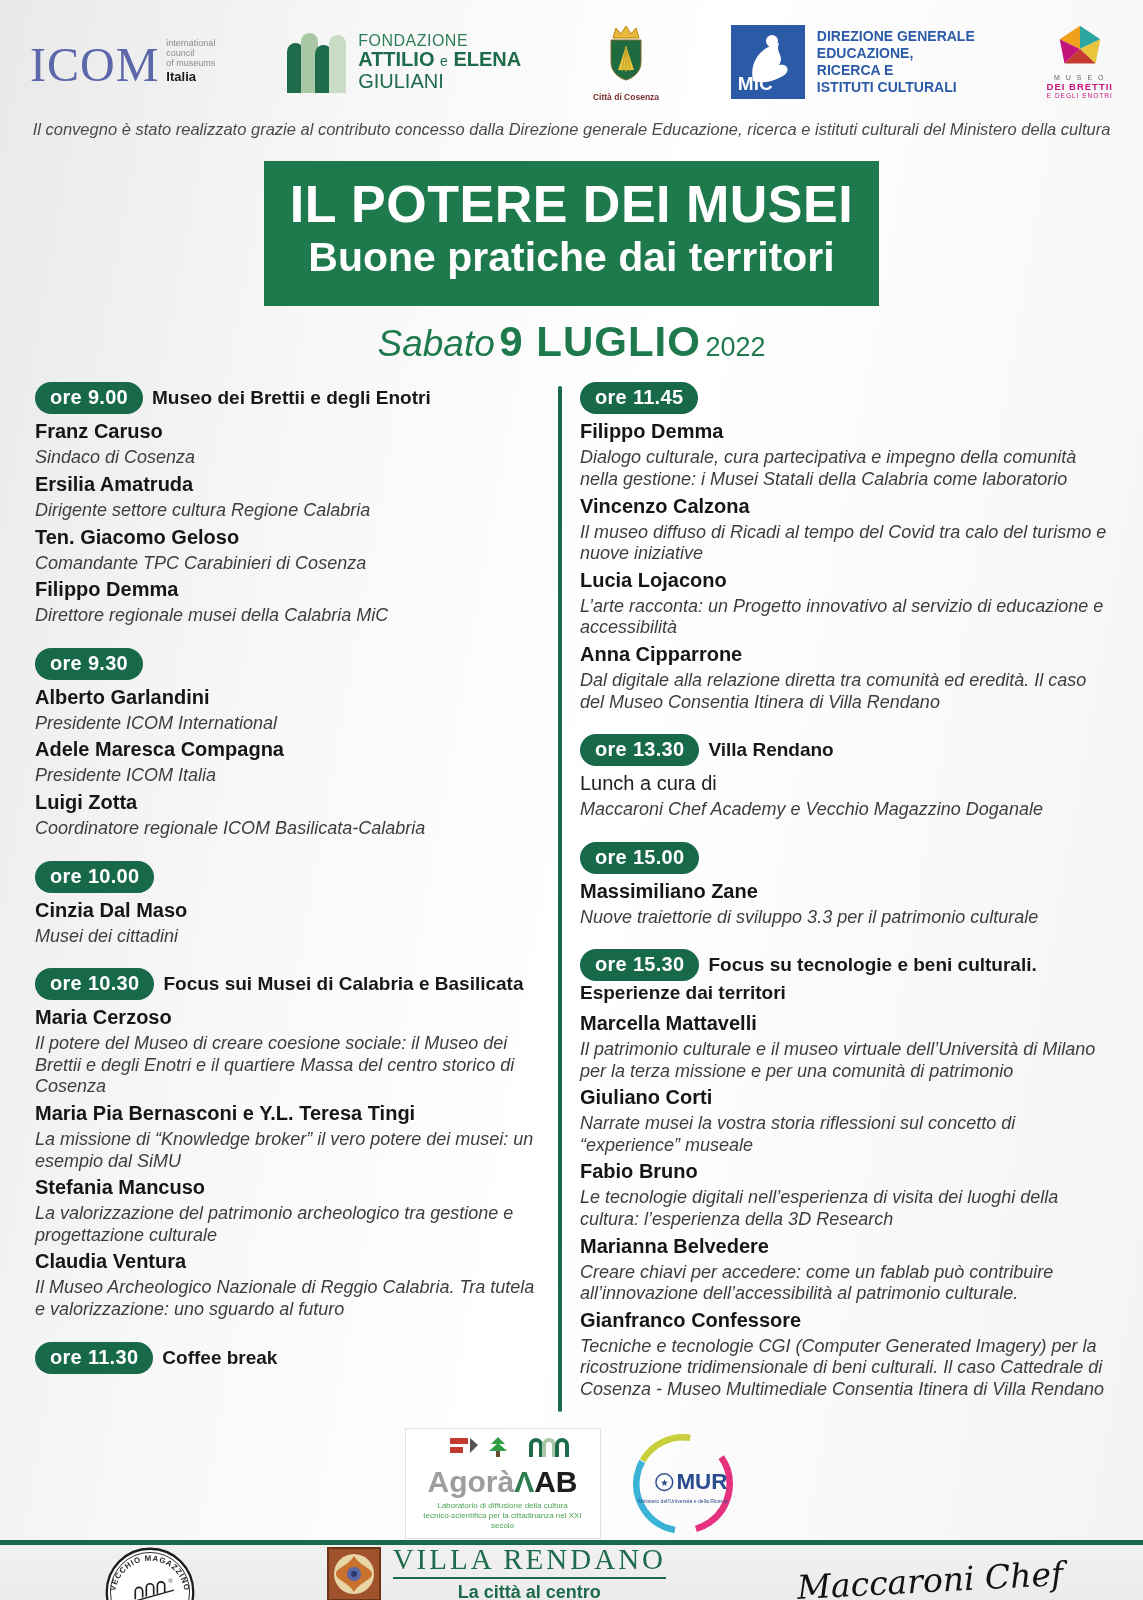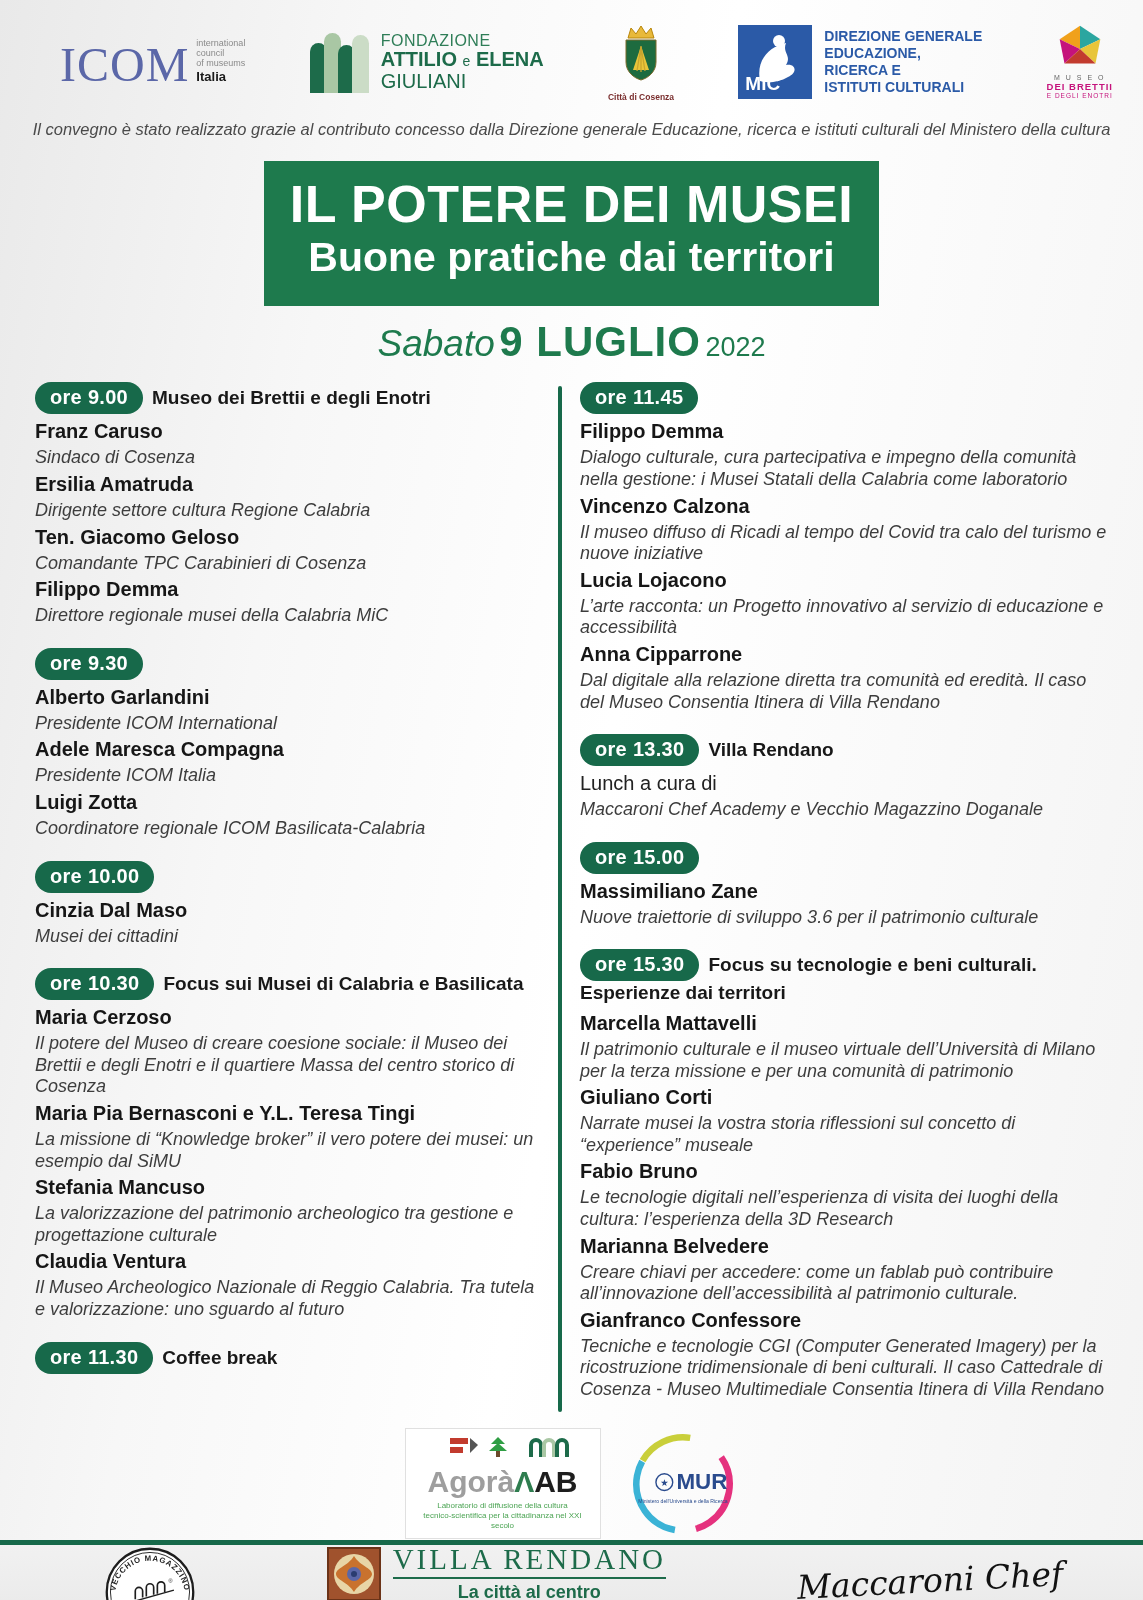--- a/index.html
+++ b/index.html
@@ -7,21 +7,21 @@
   .poster{
     position:relative; width:1143px; height:1600px; margin:0 auto;
     font-family:"Liberation Sans", sans-serif;
     background:linear-gradient(100deg,#e9e9e9 0%,#f7f7f7 26%,#ffffff 52%,#f3f3f3 100%);
     display:flex; flex-direction:column; overflow:hidden;
     padding:22px 0 30px 0;
   }
   
   .logos{ display:flex; align-items:center; justify-content:space-between; padding:0 30px; height:96px; }
   .logo-icom .icom-row{ display:flex; align-items:flex-end; gap:7px; }
-  .icom-word{ font-family:"Liberation Serif",serif; font-size:48px; line-height:.9; color:#5B67A8; letter-spacing:1px;margin-left:30px; }
+  .icom-word{ font-family:"Liberation Serif",serif; font-size:48px; line-height:.9; color:#5B67A8; letter-spacing:1px; }
   .icom-side{ display:flex; flex-direction:column; font-size:9px; color:#8a8a8a; line-height:1.15; padding-bottom:2px; }
   .icom-italia{ font-size:13px; font-weight:700; color:#1a1a1a; margin-top:1px; }
   .icom-caption{ font-size:15.5px; color:#2e2e2e; margin-top:6px; }
   .fond{ display:flex; align-items:center; gap:12px; }
   .arches{ display:flex; align-items:flex-end; height:62px; }
   .arch{ width:17px; border-radius:9px 9px 0 0; }
   .a1{ height:50px; background:#1D6B4A; }
   .a2{ height:60px; background:#A9C7A4; margin-left:-3px; }
   .a3{ height:48px; background:#1D6B4A; margin-left:-3px; }
   .a4{ height:58px; background:#CBDCC6; margin-left:-3px; }
@@ -235,21 +235,21 @@
           <div class="talk">Dal digitale alla relazione diretta tra comunità ed eredità. Il caso del Museo Consentia Itinera di Villa Rendano</div>
         </section>
         <section class="sched-section">
           <div class="sec-head"><span class="badge">ore 13.30</span><span class="sec-heading">Villa Rendano</span></div>
           <div class="speaker plain">Lunch a cura di</div>
           <div class="talk">Maccaroni Chef Academy e Vecchio Magazzino Doganale</div>
         </section>
         <section class="sched-section">
           <div class="sec-head"><span class="badge">ore 15.00</span></div>
           <div class="speaker">Massimiliano Zane</div>
-          <div class="talk">Nuove traiettorie di sviluppo 3.6 per il patrimonio culturale</div>
+          <div class="talk">Nuove traiettorie di sviluppo 3.3 per il patrimonio culturale</div>
         </section>
         <section class="sched-section">
           <div class="sec-head"><span class="badge">ore 15.30</span><span class="sec-heading">Focus su tecnologie e beni culturali. Esperienze dai territori</span></div>
           <div class="speaker">Marcella Mattavelli</div>
           <div class="talk">Il patrimonio culturale e il museo virtuale dell’Università di Milano per la terza missione e per una comunità di patrimonio</div>
           <div class="speaker">Giuliano Corti</div>
           <div class="talk">Narrate musei la vostra storia riflessioni sul concetto di “experience” museale</div>
           <div class="speaker">Fabio Bruno</div>
           <div class="talk">Le tecnologie digitali nell’esperienza di visita dei luoghi della cultura: l’esperienza della 3D Research</div>
           <div class="speaker">Marianna Belvedere</div>

